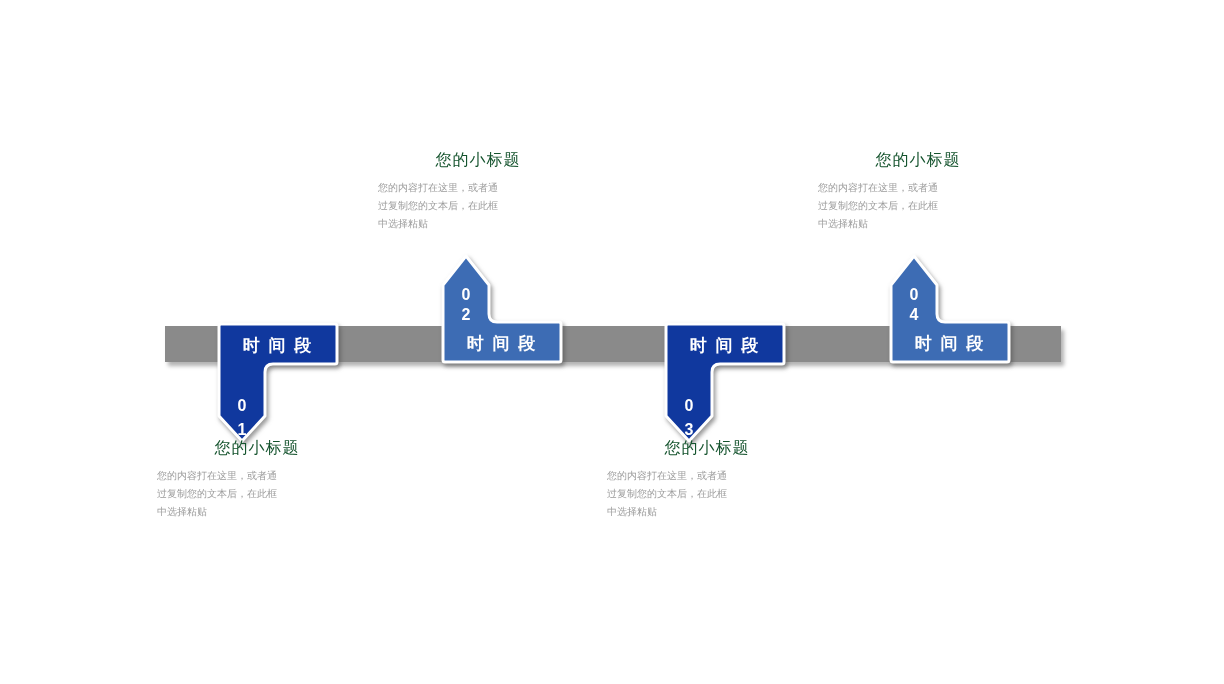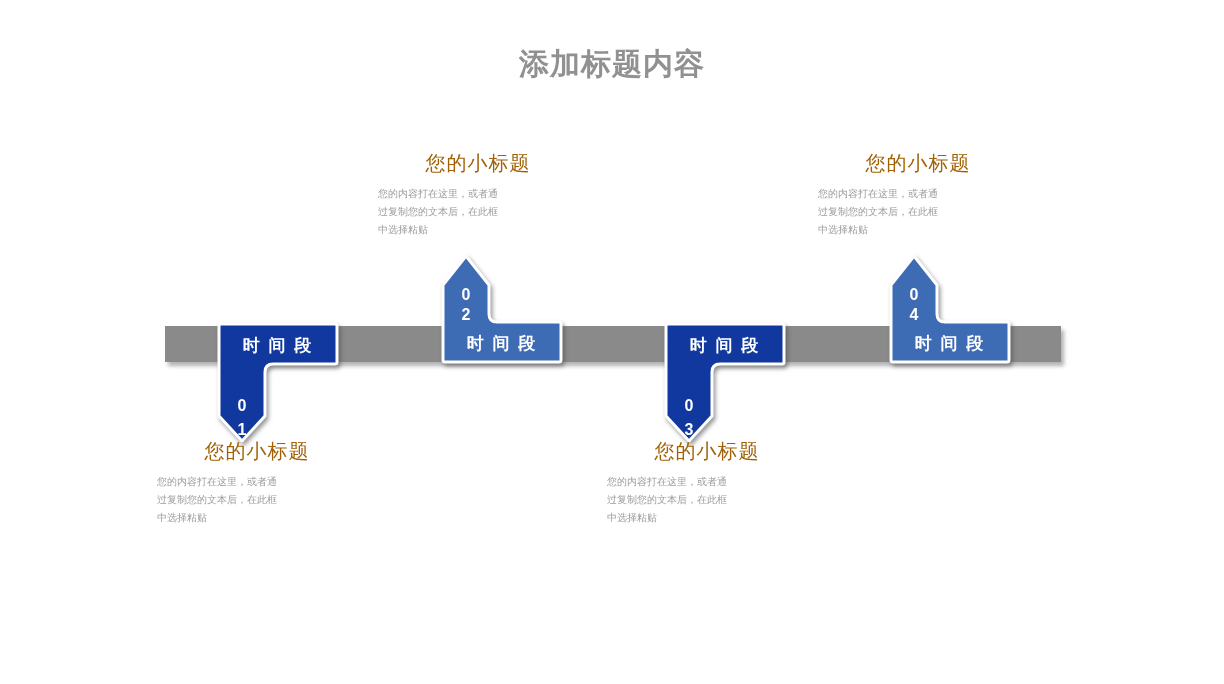--- a/index.html
+++ b/index.html
@@ -27,33 +27,32 @@
   }
   .marker text {
     fill: #ffffff; font-family: "Liberation Sans", sans-serif;
     text-anchor: middle; font-weight: bold;
   }
   .marker .digit { font-size: 16px; }
   .marker .label { font-size: 17px; letter-spacing: 2px; }
 
   .textblock { position: absolute; width: 200px; z-index: 3; }
   .textblock .heading {
-    text-align: center; font-size: 20px; color: #a16207;
+    text-align: center; font-size: 16px; color: #14532d;
     letter-spacing: 1px; margin-bottom: 8px;
   }
   .textblock .bodyline {
     font-size: 10px; color: #9C9C9C; line-height: 18px; text-align: left;
   }
 </style>
 </head>
 <body>
 
 <div class="slide">
 
-  <div class="slide-title">添加标题内容</div>
 
   <div class="timeline-bar" style="background-color: rgb(138, 138, 138);"></div>
 
   <svg class="marker" style="left:217px; top:322px;" width="124" height="130" viewBox="0 0 124 130">
     <path class="shape" d="M4,2 H118 Q120,2 120,4 V40 Q120,42 118,42 H56 Q48,42 48,50 V94 L25,119 L2,94 V4 Q2,2 4,2 Z" fill="#10389E"></path>
     <text class="label" x="61" y="29">时 间 段</text>
     <text class="digit" x="25" y="89">0</text>
     <text class="digit" x="25" y="113">1</text>
   </svg>
 

